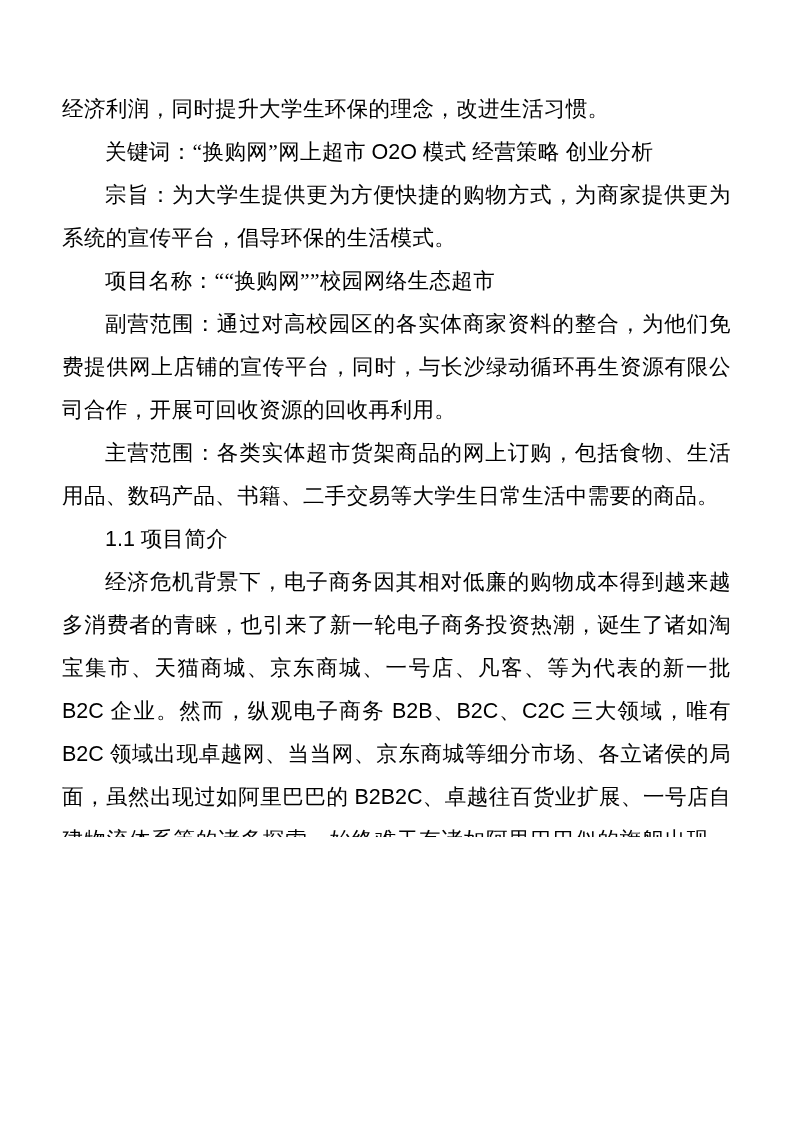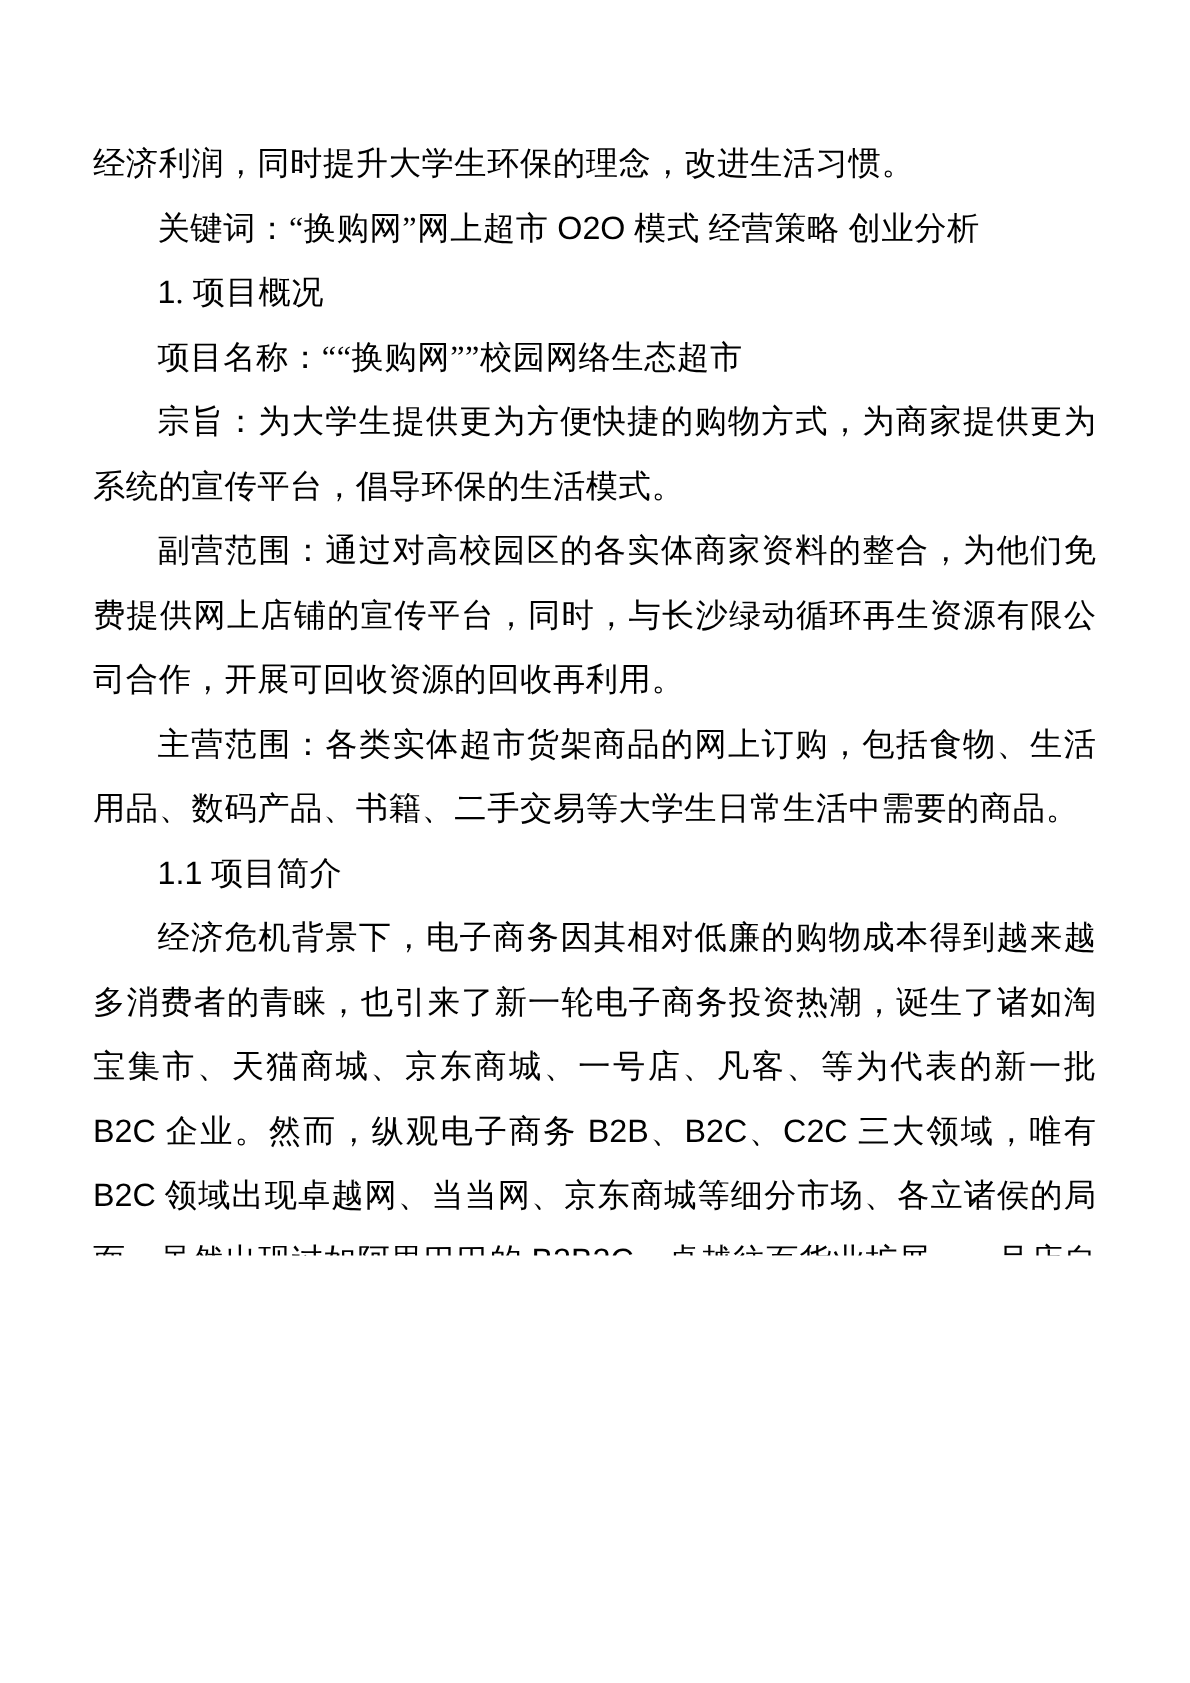--- a/index.html
+++ b/index.html
@@ -45,25 +45,24 @@
 </head>
 <body>
 
 <div class="page">
   <div class="doc-body">
 
     <p class="para" style="text-indent:0;">经济利润，同时提升大学生环保的理念，改进生活习惯。</p>
 
     <p class="para">关键词：“换购网”网上超市  <span class="latin">O2O</span> 模式  经营策略  创业分析</p>
 
-    <p class="para heading"><span class="latin">1</span>. 项目概况</p>
+
+    <p class="para">宗旨：为大学生提供更为方便快捷的购物方式，为商家提供更为系统的宣传平台，倡导环保的生活模式。</p>
 
     <p class="para">项目名称：““换购网””校园网络生态超市</p>
-
-    <p class="para">宗旨：为大学生提供更为方便快捷的购物方式，为商家提供更为系统的宣传平台，倡导环保的生活模式。</p>
 
     <p class="para">副营范围：通过对高校园区的各实体商家资料的整合，为他们免费提供网上店铺的宣传平台，同时，与长沙绿动循环再生资源有限公司合作，开展可回收资源的回收再利用。</p>
 
     <p class="para">主营范围：各类实体超市货架商品的网上订购，包括食物、生活用品、数码产品、书籍、二手交易等大学生日常生活中需要的商品。</p>
 
     <p class="para heading"><span class="latin">1.1</span>  项目简介</p>
 
     <p class="para">经济危机背景下，电子商务因其相对低廉的购物成本得到越来越多消费者的青睐，也引来了新一轮电子商务投资热潮，诞生了诸如淘宝集市、天猫商城、京东商城、一号店、凡客、等为代表的新一批 <span class="latin">B2C</span> 企业。然而，纵观电子商务 <span class="latin">B2B</span>、<span class="latin">B2C</span>、<span class="latin">C2C</span> 三大领域，唯有 <span class="latin">B2C</span> 领域出现卓越网、当当网、京东商城等细分市场、各立诸侯的局面，虽然出现过如阿里巴巴的 <span class="latin">B2B2C</span>、卓越往百货业扩展、一号店自建物流体系等的诸多探索，始终难于有诸如阿里巴巴似的旗舰出现。究其</p>
 
   </div>

